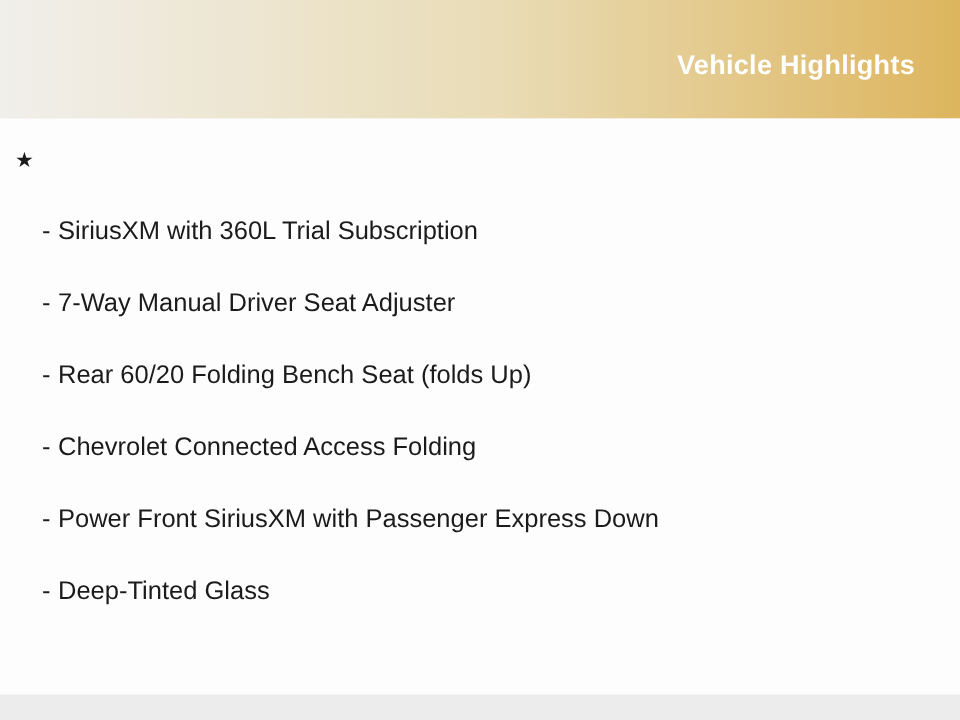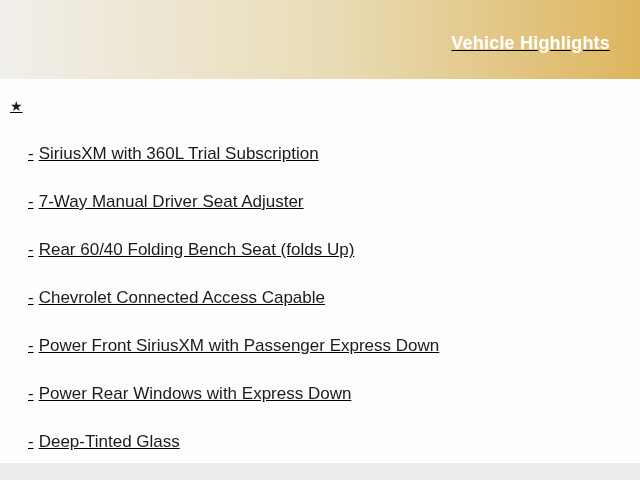--- a/index.html
+++ b/index.html
@@ -2,21 +2,21 @@
 <html style="--header-gradient-left: #f1efeb; --header-gradient-mid: #e9dcb6; --header-gradient-right: #ddb55e; --header-title: #ffffff; --body-background: #fdfdfd; --page-background: #ececec; --text: #1b1b1b;"><head>
 <meta charset="utf-8">
 <style>
   * { margin: 0; padding: 0; box-sizing: border-box; }
   html, body { width: 640px; height: 480px; }
   body {
     background: var(--page-background, #ececec);
     font-family: "Liberation Sans", sans-serif;
     overflow: hidden;
   }
-  .page { width: 640px; height: 480px; text-decoration: underline; }
+  .page { width: 640px; height: 480px; }
   .header {
     height: 79px;
     background: linear-gradient(to right,
       var(--header-gradient-left, #f1efeb) 0%,
       var(--header-gradient-mid, #e9dcb6) 52%,
       var(--header-gradient-right, #ddb55e) 100%);
     display: flex;
     align-items: center;
     justify-content: flex-end;
     padding: 8px 30px 0 0;
@@ -63,28 +63,25 @@
     <div class="group-line">
       <span class="star">★</span>
     </div>
     <div class="sub-item">
       <span class="dash">-</span><span>SiriusXM with 360L Trial Subscription</span>
     </div>
     <div class="sub-item">
       <span class="dash">-</span><span>7-Way Manual Driver Seat Adjuster</span>
     </div>
     <div class="sub-item">
-      <span class="dash">-</span><span>Rear 60/40 Folding Bench Seat (folds Up)</span>
+      <span class="dash">-</span><span>Rear 60/20 Folding Bench Seat (folds Up)</span>
     </div>
     <div class="sub-item">
-      <span class="dash">-</span><span>Chevrolet Connected Access Capable</span>
+      <span class="dash">-</span><span>Chevrolet Connected Access Folding</span>
     </div>
     <div class="sub-item">
       <span class="dash">-</span><span>Power Front SiriusXM with Passenger Express Down</span>
-    </div>
-    <div class="sub-item">
-      <span class="dash">-</span><span>Power Rear Windows with Express Down</span>
     </div>
     <div class="sub-item">
       <span class="dash">-</span><span>Deep-Tinted Glass</span>
     </div>
   </main>
 </div>
 
 </body></html>

